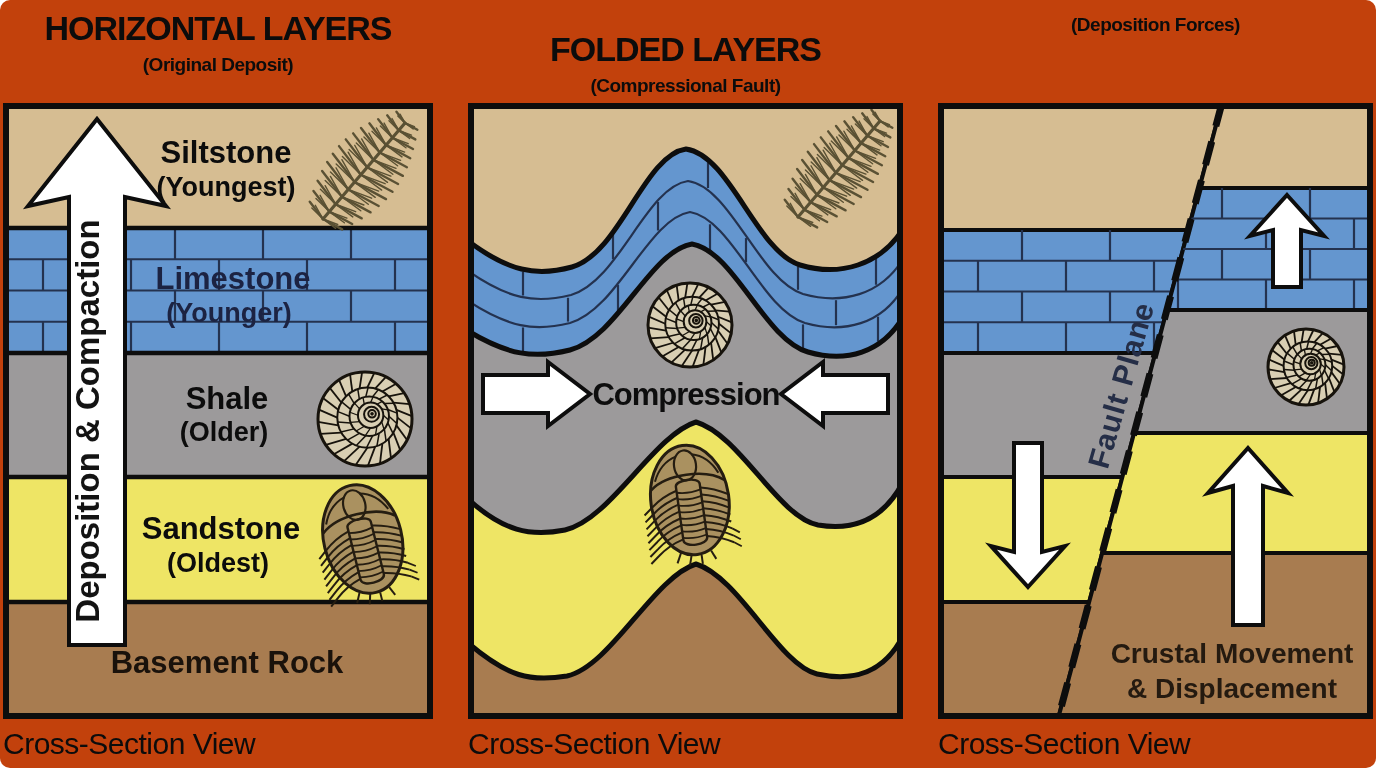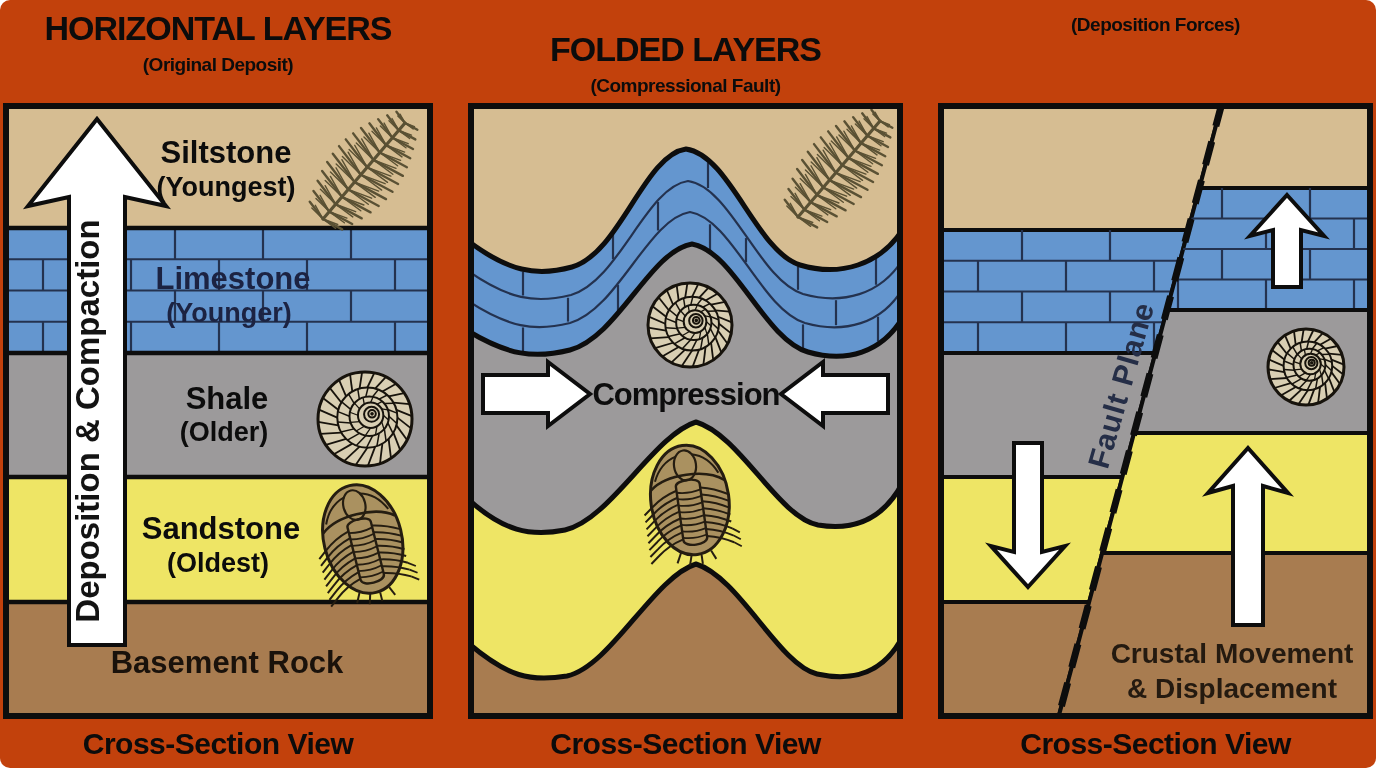--- a/index.html
+++ b/index.html
@@ -1,21 +1,21 @@
 <!DOCTYPE html>
 <html><head>
 <meta charset="utf-8">
 <style>
   html,body{margin:0;padding:0;background:#fff;}
   #stage{position:relative;width:1376px;height:768px;background:#c2410c;overflow:hidden;
          font-family:"Liberation Sans","DejaVu Sans",sans-serif;border-radius:10px;}
   .title-block{position:absolute;top:8px;text-align:center;color:#0c0c0c;}
   .title-line1{font-size:34px;font-weight:bold;letter-spacing:-1px;line-height:40px;}
   .title-line2{font-size:19px;font-weight:bold;letter-spacing:-0.5px;line-height:33px;}
-  .caption{position:absolute;top:727px;text-align:center;font-size:30px;font-weight:bold;
+  .caption{position:absolute;top:727px;text-align:left;font-size:30px;font-weight:normal;
            letter-spacing:-0.5px;color:#0c0c0c;}
   svg{position:absolute;top:103px;}
   svg text{font-family:"Liberation Sans","DejaVu Sans",sans-serif;font-weight:bold;}
 </style>
 </head>
 <body>
 
 <div id="stage">
 
   <div class="title-block" style="left:3px;width:430px;">

